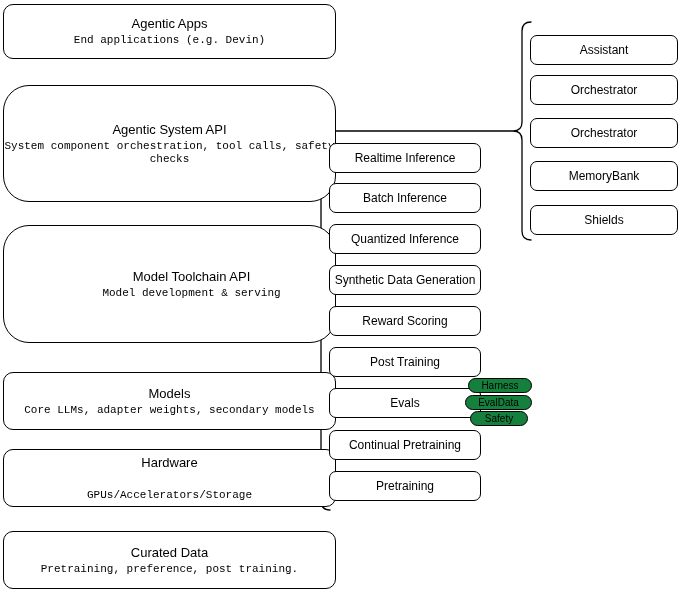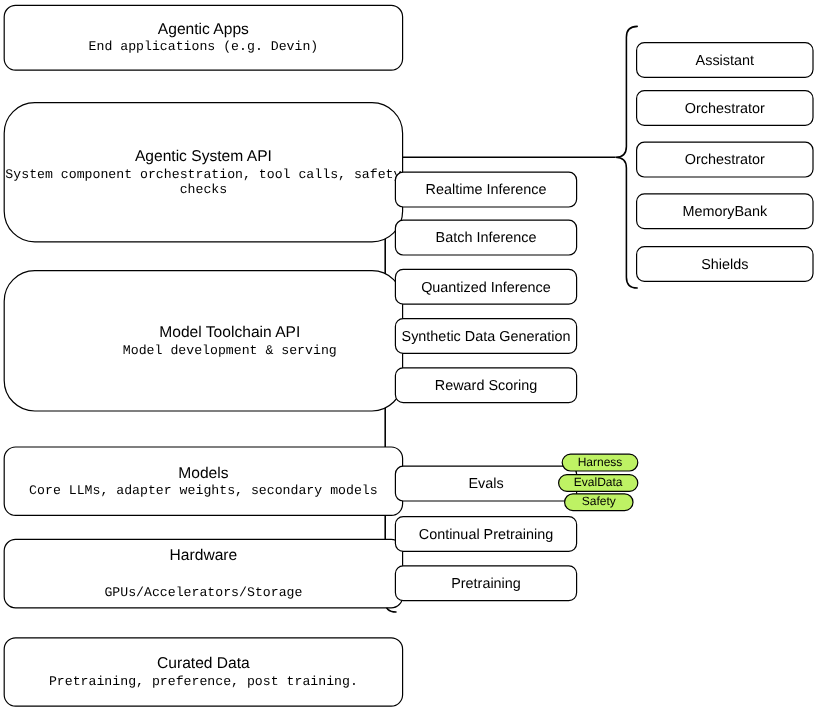--- a/index.html
+++ b/index.html
@@ -45,21 +45,21 @@
   .right-box {
     left: 530px;
     width: 148px;
     height: 30px;
     border-radius: 7px;
     font-size: 12px;
     white-space: nowrap;
   }
   .pill {
     position: absolute;
-    background: #bef264;
+    background: #15803d;
     border: 1.5px solid #000000;
     box-sizing: border-box;
     border-radius: 999px;
     height: 15px;
     display: flex;
     align-items: center;
     justify-content: center;
     font-size: 10px;
     line-height: 10px;
     white-space: nowrap;
@@ -104,20 +104,21 @@
   <div class="box left-box r10" style="top:531px; height:58px;">
     <div class="title">Curated Data</div>
     <div class="subtitle">Pretraining, preference, post training.</div>
   </div>
 
   <div class="box small-box" style="top:143px;">Realtime Inference</div>
   <div class="box small-box" style="top:183px;">Batch Inference</div>
   <div class="box small-box" style="top:224px;">Quantized Inference</div>
   <div class="box small-box" style="top:265px;text-align:center;">Synthetic Data Generation</div>
   <div class="box small-box" style="top:306px;">Reward Scoring</div>
+  <div class="box small-box" style="top:347px;">Post Training</div>
   <div class="box small-box" style="top:388px;">Evals</div>
   <div class="box small-box" style="top:430px;">Continual Pretraining</div>
   <div class="box small-box" style="top:471px;">Pretraining</div>
 
   <div class="pill" style="left:468px; top:378px; width:64px;">Harness</div>
   <div class="pill" style="left:465px; top:395px; width:67px;">EvalData</div>
   <div class="pill" style="left:470px; top:411px; width:58px;">Safety</div>
 
   <div class="box right-box" style="top:35px;">Assistant</div>
   <div class="box right-box" style="top:75px;">Orchestrator</div>

